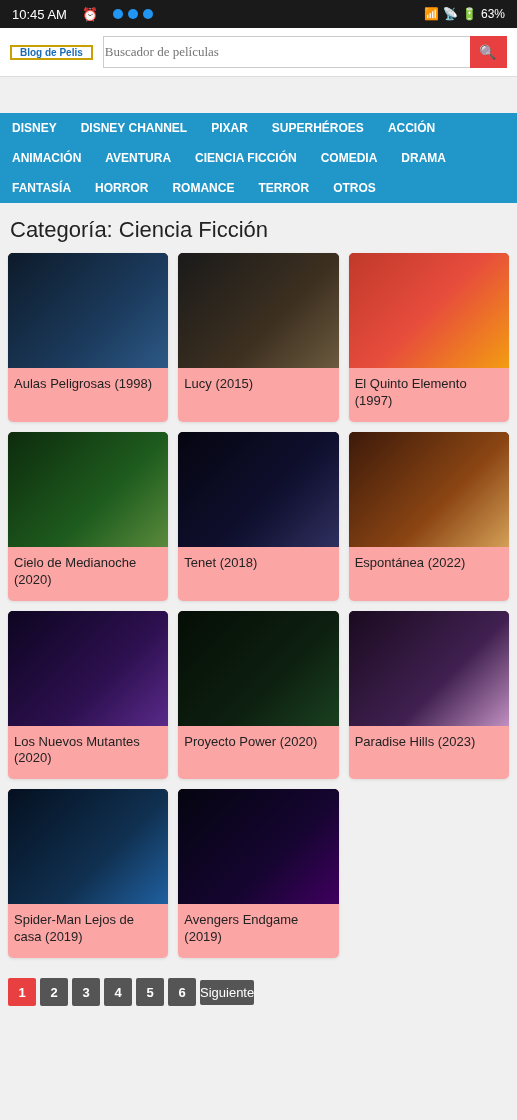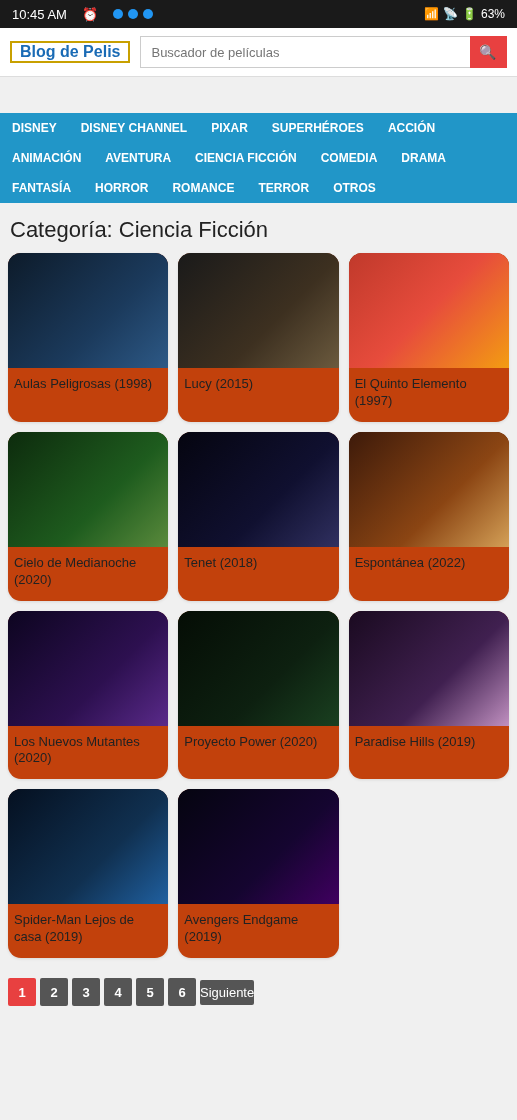--- a/index.html
+++ b/index.html
@@ -28,37 +28,38 @@
       display: flex;
       align-items: center;
       padding: 8px 10px;
       gap: 10px;
       border-bottom: 1px solid #ddd;
     }
     .logo {
       border: 2px solid #c8a000;
       padding: 0 8px;
       font-weight: bold;
-      font-size: 16px;
+      font-size: 10px;
       color: #1a6bb5;
       white-space: nowrap;
     }
     .search-bar {
       flex: 1;
       display: flex;
       align-items: center;
     }
     .search-input {
       flex: 1;
       border: 1px solid #ccc;
       border-right: none;
-      padding: 5px 10px;
+      padding: 5px 1px;
       font-size: 13px;
       outline: none;
       height: 32px;
+      font-family: Liberation Serif, serif;
     }
     .search-btn {
       background: #e84040;
       border: none;
       color: white;
       padding: 5px 10px;
       height: 32px;
       cursor: pointer;
       font-size: 14px;
     }
@@ -91,22 +92,22 @@
 
     
     .movie-grid {
       display: grid;
       grid-template-columns: repeat(3, 1fr);
       gap: 10px;
       padding: 0 8px 10px 8px;
       background: #f0f0f0;
     }
     .movie-card {
-      background: #c2410c;
-      border-radius: 13px;
+      background: #fca5a5;
+      border-radius: 5px;
       overflow: hidden;
       box-shadow: 0 1px 3px rgba(0,0,0,0.1);
     }
     .movie-title {
       padding: 8px 6px 12px 6px;
       font-size: 13px;
       color: #222;
       line-height: 1.3;
     }
 
@@ -256,21 +257,21 @@
     <div class="movie-card">
       <div class="movie-img-box img-mutantes"></div>
       <div class="movie-title">Los Nuevos Mutantes (2020)</div>
     </div>
     <div class="movie-card">
       <div class="movie-img-box img-proyecto"></div>
       <div class="movie-title">Proyecto Power (2020)</div>
     </div>
     <div class="movie-card">
       <div class="movie-img-box img-paradise"></div>
-      <div class="movie-title">Paradise Hills (2019)</div>
+      <div class="movie-title">Paradise Hills (2023)</div>
     </div>
     <div class="movie-card">
       <div class="movie-img-box img-spiderman"></div>
       <div class="movie-title">Spider-Man Lejos de casa (2019)</div>
     </div>
     <div class="movie-card">
       <div class="movie-img-box img-avengers"></div>
       <div class="movie-title">Avengers Endgame (2019)</div>
     </div>
   </div>

